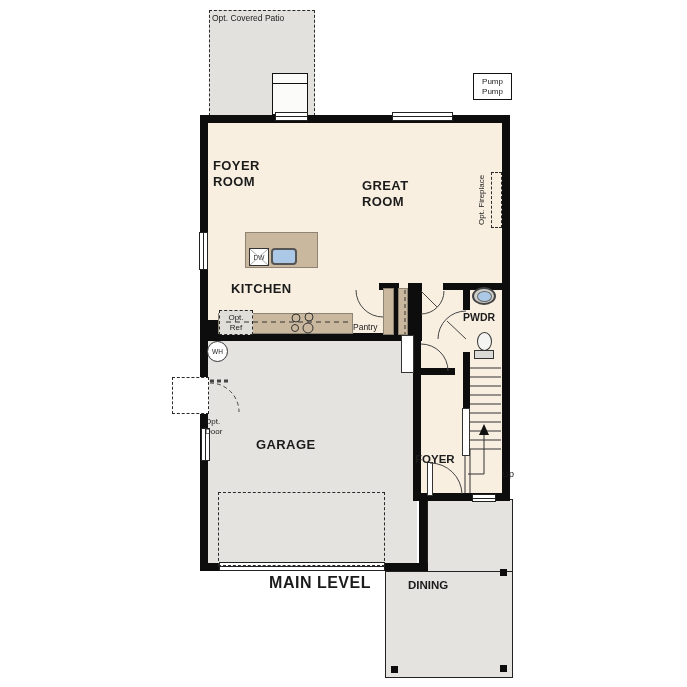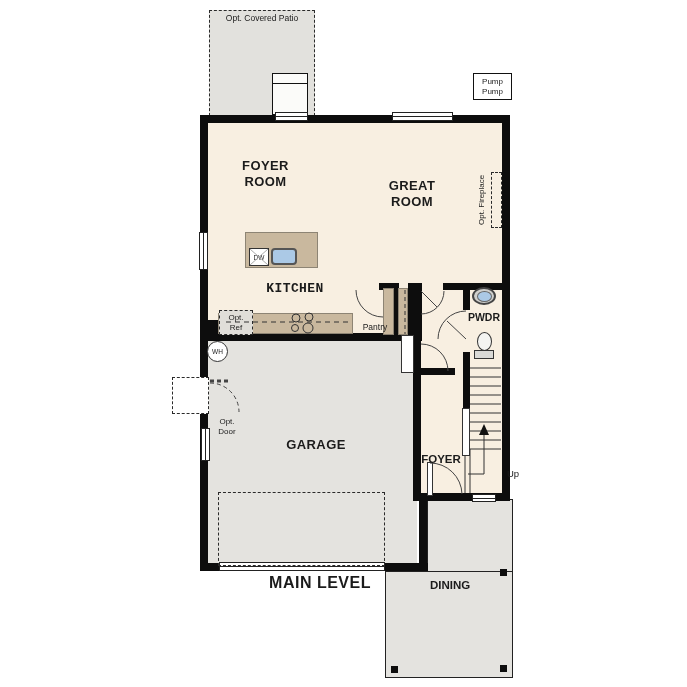--- a/index.html
+++ b/index.html
@@ -8,21 +8,21 @@
   .abs{position:absolute;}
   .wall{position:absolute;background:#0d0d0d;}
   .room{position:absolute;}
   .floor{background:#f8efe1;}
   .concrete{background:#e4e3df;border:1px solid #222;box-sizing:border-box;}
   .patio{background:#e2e1dd;border:1.5px dashed #2a2a2a;border-bottom:none;box-sizing:border-box;}
   .tan{position:absolute;background:#c9b89e;border:1px solid #8d8474;box-sizing:border-box;}
   .window{position:absolute;background:#ffffff;border:1px solid #222;box-sizing:border-box;display:flex;align-items:center;justify-content:center;}
   .window.h:after{content:"";width:100%;height:0;border-top:1px solid #222;}
   .window.v:after{content:"";height:100%;width:0;border-left:1px solid #222;}
-  .lbl{position:absolute;text-align:center;white-space:nowrap;}
+  .lbl{position:absolute;white-space:nowrap;}
   .b{font-weight:bold;}
   .room-lbl{font-size:13px;font-weight:bold;line-height:16px;letter-spacing:.4px;}
   .small{font-size:8px;line-height:10px;}
   .dashedbox{position:absolute;border:1.3px dashed #2a2a2a;box-sizing:border-box;}
   .post{position:absolute;width:7px;height:7px;background:#0d0d0d;}
   svg.overlay{position:absolute;left:0;top:0;pointer-events:none;}
   .fixture{position:absolute;box-sizing:border-box;}
 </style>
 </head>
 <body>
@@ -154,21 +154,21 @@
   </svg>
 
   <div class="lbl room-lbl" style="left:213px;top:158px;width:105px;">
     <div>FOYER</div>
     <div>ROOM</div>
   </div>
   <div class="lbl room-lbl" style="left:362px;top:178px;width:100px;">
     <div>GREAT</div>
     <div>ROOM</div>
   </div>
-  <div class="lbl room-lbl" style="left:245px;top:281px;width:100px;font-family:Liberation Mono, monospace;">KITCHEN</div>
+  <div class="lbl room-lbl" style="left:231px;top:281px;width:100px;">KITCHEN</div>
   <div class="lbl" style="left:353px;top:322px;width:44px;font-size:8.5px;">Pantry</div>
   <div class="lbl b" style="left:463px;top:311px;width:42px;font-size:10.5px;">PWDR</div>
   <div class="lbl b" style="left:415px;top:413px;width:52px;font-size:11.5px;margin-top:40px;">FOYER</div>
   <div class="lbl" style="left:468px;top:468px;width:22px;font-size:9.5px;margin-left:34px;">Up</div>
   <div class="lbl room-lbl" style="left:256px;top:437px;width:120px;">
     <div>GARAGE</div>
   </div>
   <div class="lbl b" style="left:408px;top:579px;width:84px;font-size:11.5px;">DINING</div>
   <div class="lbl b" style="left:204px;top:574px;width:160px;font-size:16px;text-align:center;letter-spacing:.5px;margin-left:36px;">MAIN LEVEL</div>
 

